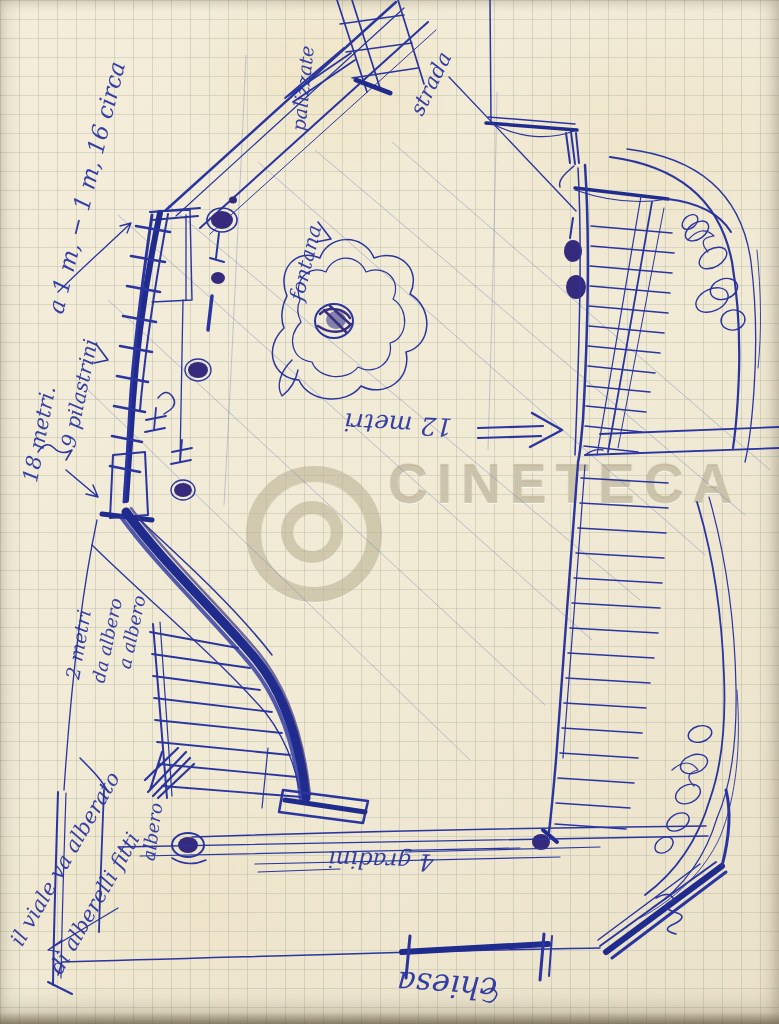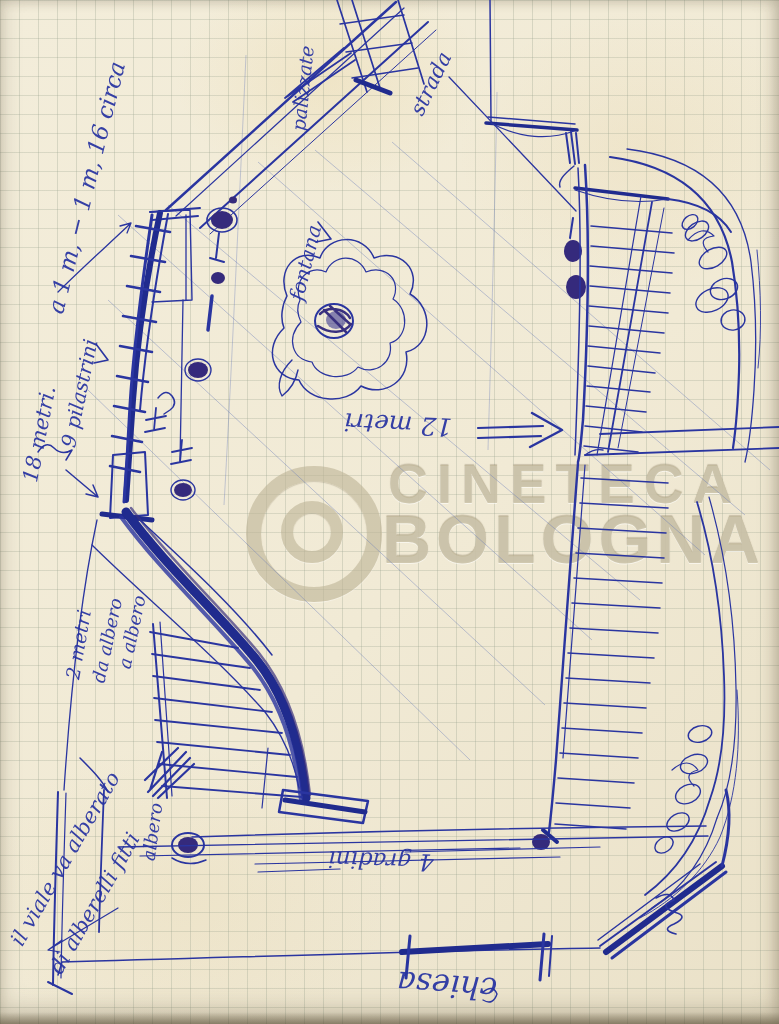--- a/index.html
+++ b/index.html
@@ -59,21 +59,20 @@
   .lbl-chiesa{left:372px;top:968px;width:150px;font-size:31px;transform:rotate(184deg);}
 </style>
 </head>
 <body>
 
 <div class="page">
 
   <div class="wm-ring logo-outer"></div>
   <div class="wm-ring logo-inner"></div>
   <div class="wm wm1">CINETECA</div>
-  <div class="wm wm2">BOLOGNA</div>
 
   <svg class="ink-layer" width="779" height="1024" viewBox="0 0 779 1024">
 
     <g>
       <path class="pencil" stroke-width="1" d="M118,215 L592,640"></path>
       <path class="pencil" stroke-width="1" d="M168,205 L640,600"></path>
       <path class="pencil" stroke-width="1" d="M258,162 L705,555"></path>
       <path class="pencil" stroke-width="1" d="M315,150 L745,515"></path>
       <path class="pencil" stroke-width="1" d="M392,142 L770,470"></path>
       <path class="pencil" stroke-width="1" d="M108,300 L545,705"></path>

